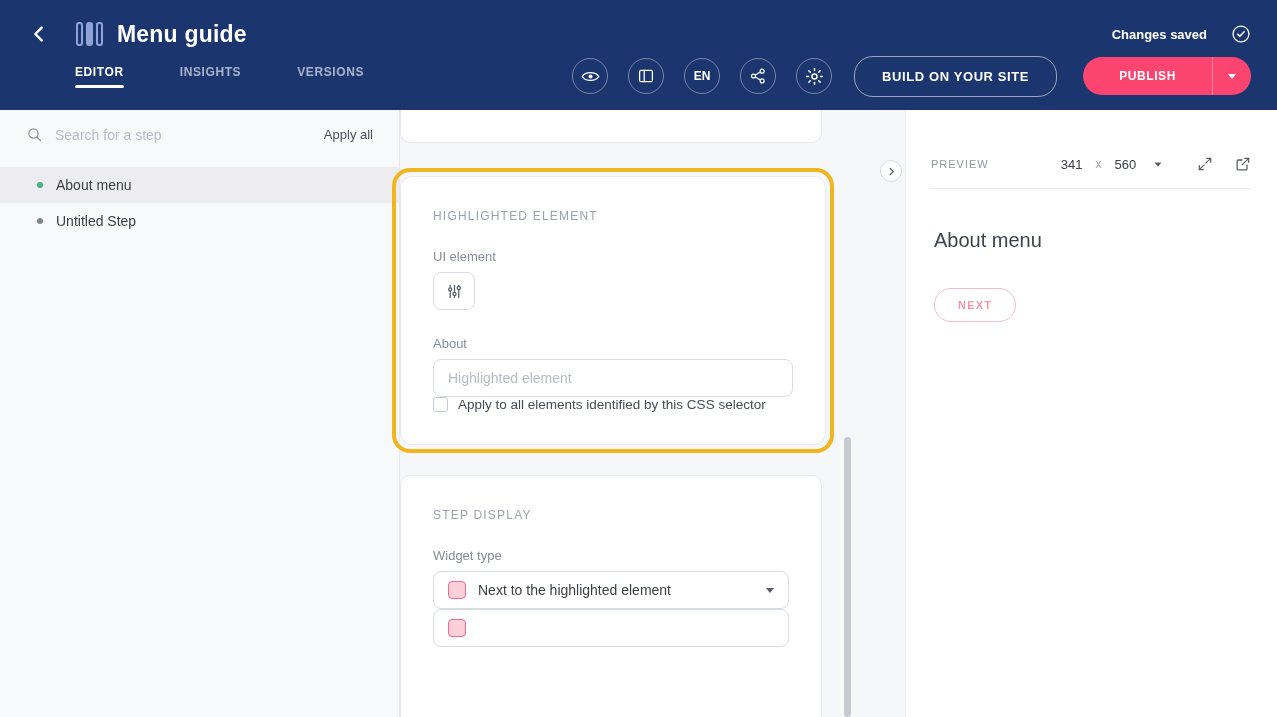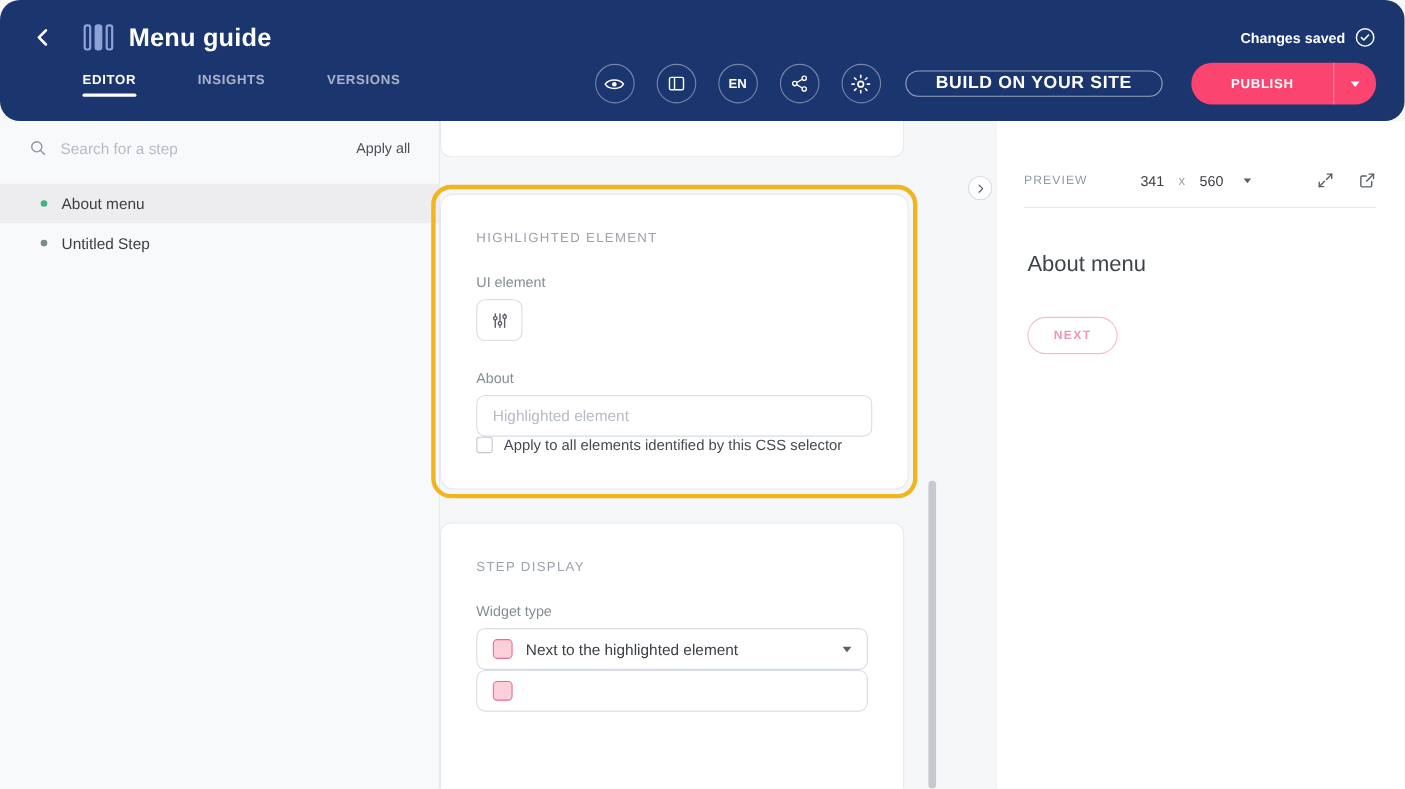--- a/index.html
+++ b/index.html
@@ -4,39 +4,39 @@
 <style>
   * { margin:0; padding:0; box-sizing:border-box; }
   html,body { width:1277px; height:717px; overflow:hidden; }
   body {
     font-family:"Liberation Sans", sans-serif;
     background:#f6f7f9;
     position:relative;
     color:#3c4046;
   }
   
-  .top-bar { position:absolute; top:0; left:0; width:1277px; height:110px; background:#1b356e;border-radius:18px; }
+  .top-bar { position:absolute; top:0; left:0; width:1277px; height:110px; background:#1b356e; }
   .header-row1 { display:flex; align-items:center; height:54px; padding:14px 26px 0 26px; }
   .back-btn { width:26px; height:26px; display:flex; align-items:center; justify-content:center; cursor:pointer; background:none; border:none; }
   .logo { margin-left:24px; display:flex; align-items:flex-end; gap:3px; }
   .logo .bar { width:7px; border:2px solid #8fa3d8; border-radius:3px; background:transparent; }
   .logo .bar.b1 { height:24px; }
   .logo .bar.b2 { height:24px; background:#8fa3d8; }
   .logo .bar.b3 { height:24px; }
   .app-title { margin-left:14px; color:#fff; font-size:23px; font-weight:700; letter-spacing:0.2px; }
-  .changes-saved { margin-left:auto; display:flex; align-items:center; gap:8px; color:#fff; font-size:13px; font-weight:700; }
+  .changes-saved { margin-left:auto; display:flex; align-items:center; gap:24px; color:#fff; font-size:13px; font-weight:700; }
   .header-row2 { display:flex; align-items:center; height:44px; padding:0 26px; }
   .tabs { display:flex; gap:56px; margin-left:49px; }
   .tab { display:flex; flex-direction:column; align-items:center; font-size:12px; font-weight:700; letter-spacing:0.6px; color:rgba(255,255,255,0.62); cursor:pointer; background:none; border:none; font-family:inherit; }
   .tab.active { color:#fff; }
   .tab .underline { height:3px; width:100%; margin-top:6px; border-radius:2px; background:transparent; }
   .tab.active .underline { background:#fff; }
   .header-right { margin-left:auto; display:flex; align-items:center; }
   .circle-btn { width:36px; height:36px; border-radius:50%; border:1px solid rgba(255,255,255,0.4); background:transparent; display:flex; align-items:center; justify-content:center; margin-left:20px; cursor:pointer; color:#fff; font-size:12px; font-weight:700; font-family:inherit; }
-  .build-btn { margin-left:22px; height:24px; padding:0 27px; border-radius:19px; border:1px solid rgba(255,255,255,0.55); background:transparent; color:#fff; font-size:16px; font-weight:700; letter-spacing:0.6px; cursor:pointer; font-family:inherit; }
+  .build-btn { margin-left:22px; height:41px; padding:0 27px; border-radius:19px; border:1px solid rgba(255,255,255,0.55); background:transparent; color:#fff; font-size:13px; font-weight:700; letter-spacing:0.6px; cursor:pointer; font-family:inherit; }
   .publish-btn { margin-left:26px; height:38px; border-radius:19px; background:#fb4570; display:flex; align-items:center; cursor:pointer; border:none; padding:0; font-family:inherit; }
   .publish-label { padding:0 36px; color:#fff; font-size:12px; font-weight:700; letter-spacing:0.6px; }
   .publish-divider { width:1px; height:38px; background:rgba(255,255,255,0.35); }
   .publish-caret { width:38px; display:flex; align-items:center; justify-content:center; }
   .chev-down { width:0; height:0; border-left:4px solid transparent; border-right:4px solid transparent; border-top:5px solid #5a6068; }
   .chev-down.white { border-top-color:#fff; }
 
   
   .sidebar { position:absolute; top:110px; left:0; width:400px; bottom:0; background:#f8f9fb; border-right:1px solid #e7e9ee; }
   .search-row { display:flex; align-items:center; padding:16px 26px 16px 26px; }
@@ -67,21 +67,21 @@
   .text-input::placeholder { color:#b6bcc6; }
   .checkbox-row { display:flex; align-items:center; gap:10px; }
   .checkbox { width:15px; height:15px; border:1.5px solid #c3c9d2; border-radius:3px; background:#fff; cursor:pointer; flex:none; }
   .checkbox-label { font-size:13.5px; color:#454a53; }
   .widget-icon { width:18px; height:18px; border:1.5px solid #ef6a8e; background:#fbd0da; border-radius:4px; margin-right:12px; flex:none; }
   .main-scrollbar { position:absolute; right:31px; top:327px; width:7px; height:280px; border-radius:4px; background:#c6c9cf; cursor:pointer; }
 
   
   .collapse-btn { position:absolute; left:880px; top:160px; width:22px; height:22px; border-radius:50%; background:#fff; border:1px solid #d8dce3; display:flex; align-items:center; justify-content:center; cursor:pointer; z-index:3; }
   .preview-panel { position:absolute; left:905px; top:110px; right:0; bottom:0; background:#fff; border-left:1px solid #eceef2; }
-  .preview-header { margin:0 26px 0 25px; padding:46px 0 16px 0; border-bottom:1px solid #e7e9ee; display:flex; align-items:center; }
+  .preview-header { margin:0 26px 0 25px; padding:46px 0 16px 0; border-bottom:1px solid #e7e9ee; display:flex; align-items:center;gap:24px; }
   .preview-label { font-size:11px; letter-spacing:1px; color:#9099a6; }
   .size-select { margin-left:48px; display:flex; align-items:center; gap:13px; cursor:pointer; background:none; border:none; font-family:inherit; }
   .size-num { font-size:13px; color:#3c4046; }
   .size-sep { font-size:12px; color:#9aa0a6; }
   .size-select .chev-down { margin-left:5px; transform:scale(0.85); }
   .preview-icons { margin-left:auto; display:flex; align-items:center; gap:22px; }
   .preview-icons .pi { background:none; border:none; cursor:pointer; display:flex; align-items:center; justify-content:center; padding:0; }
   .preview-body { padding:40px 28px; }
   .preview-title { font-size:20px; color:#3d434b; font-weight:400; }
   .next-btn { margin-top:36px; display:inline-block; padding:10px 23px; border:1px solid #f7bcca; border-radius:17px; background:#fff; color:#f295ad; font-size:11px; font-weight:700; letter-spacing:1.2px; cursor:pointer; font-family:inherit; }

